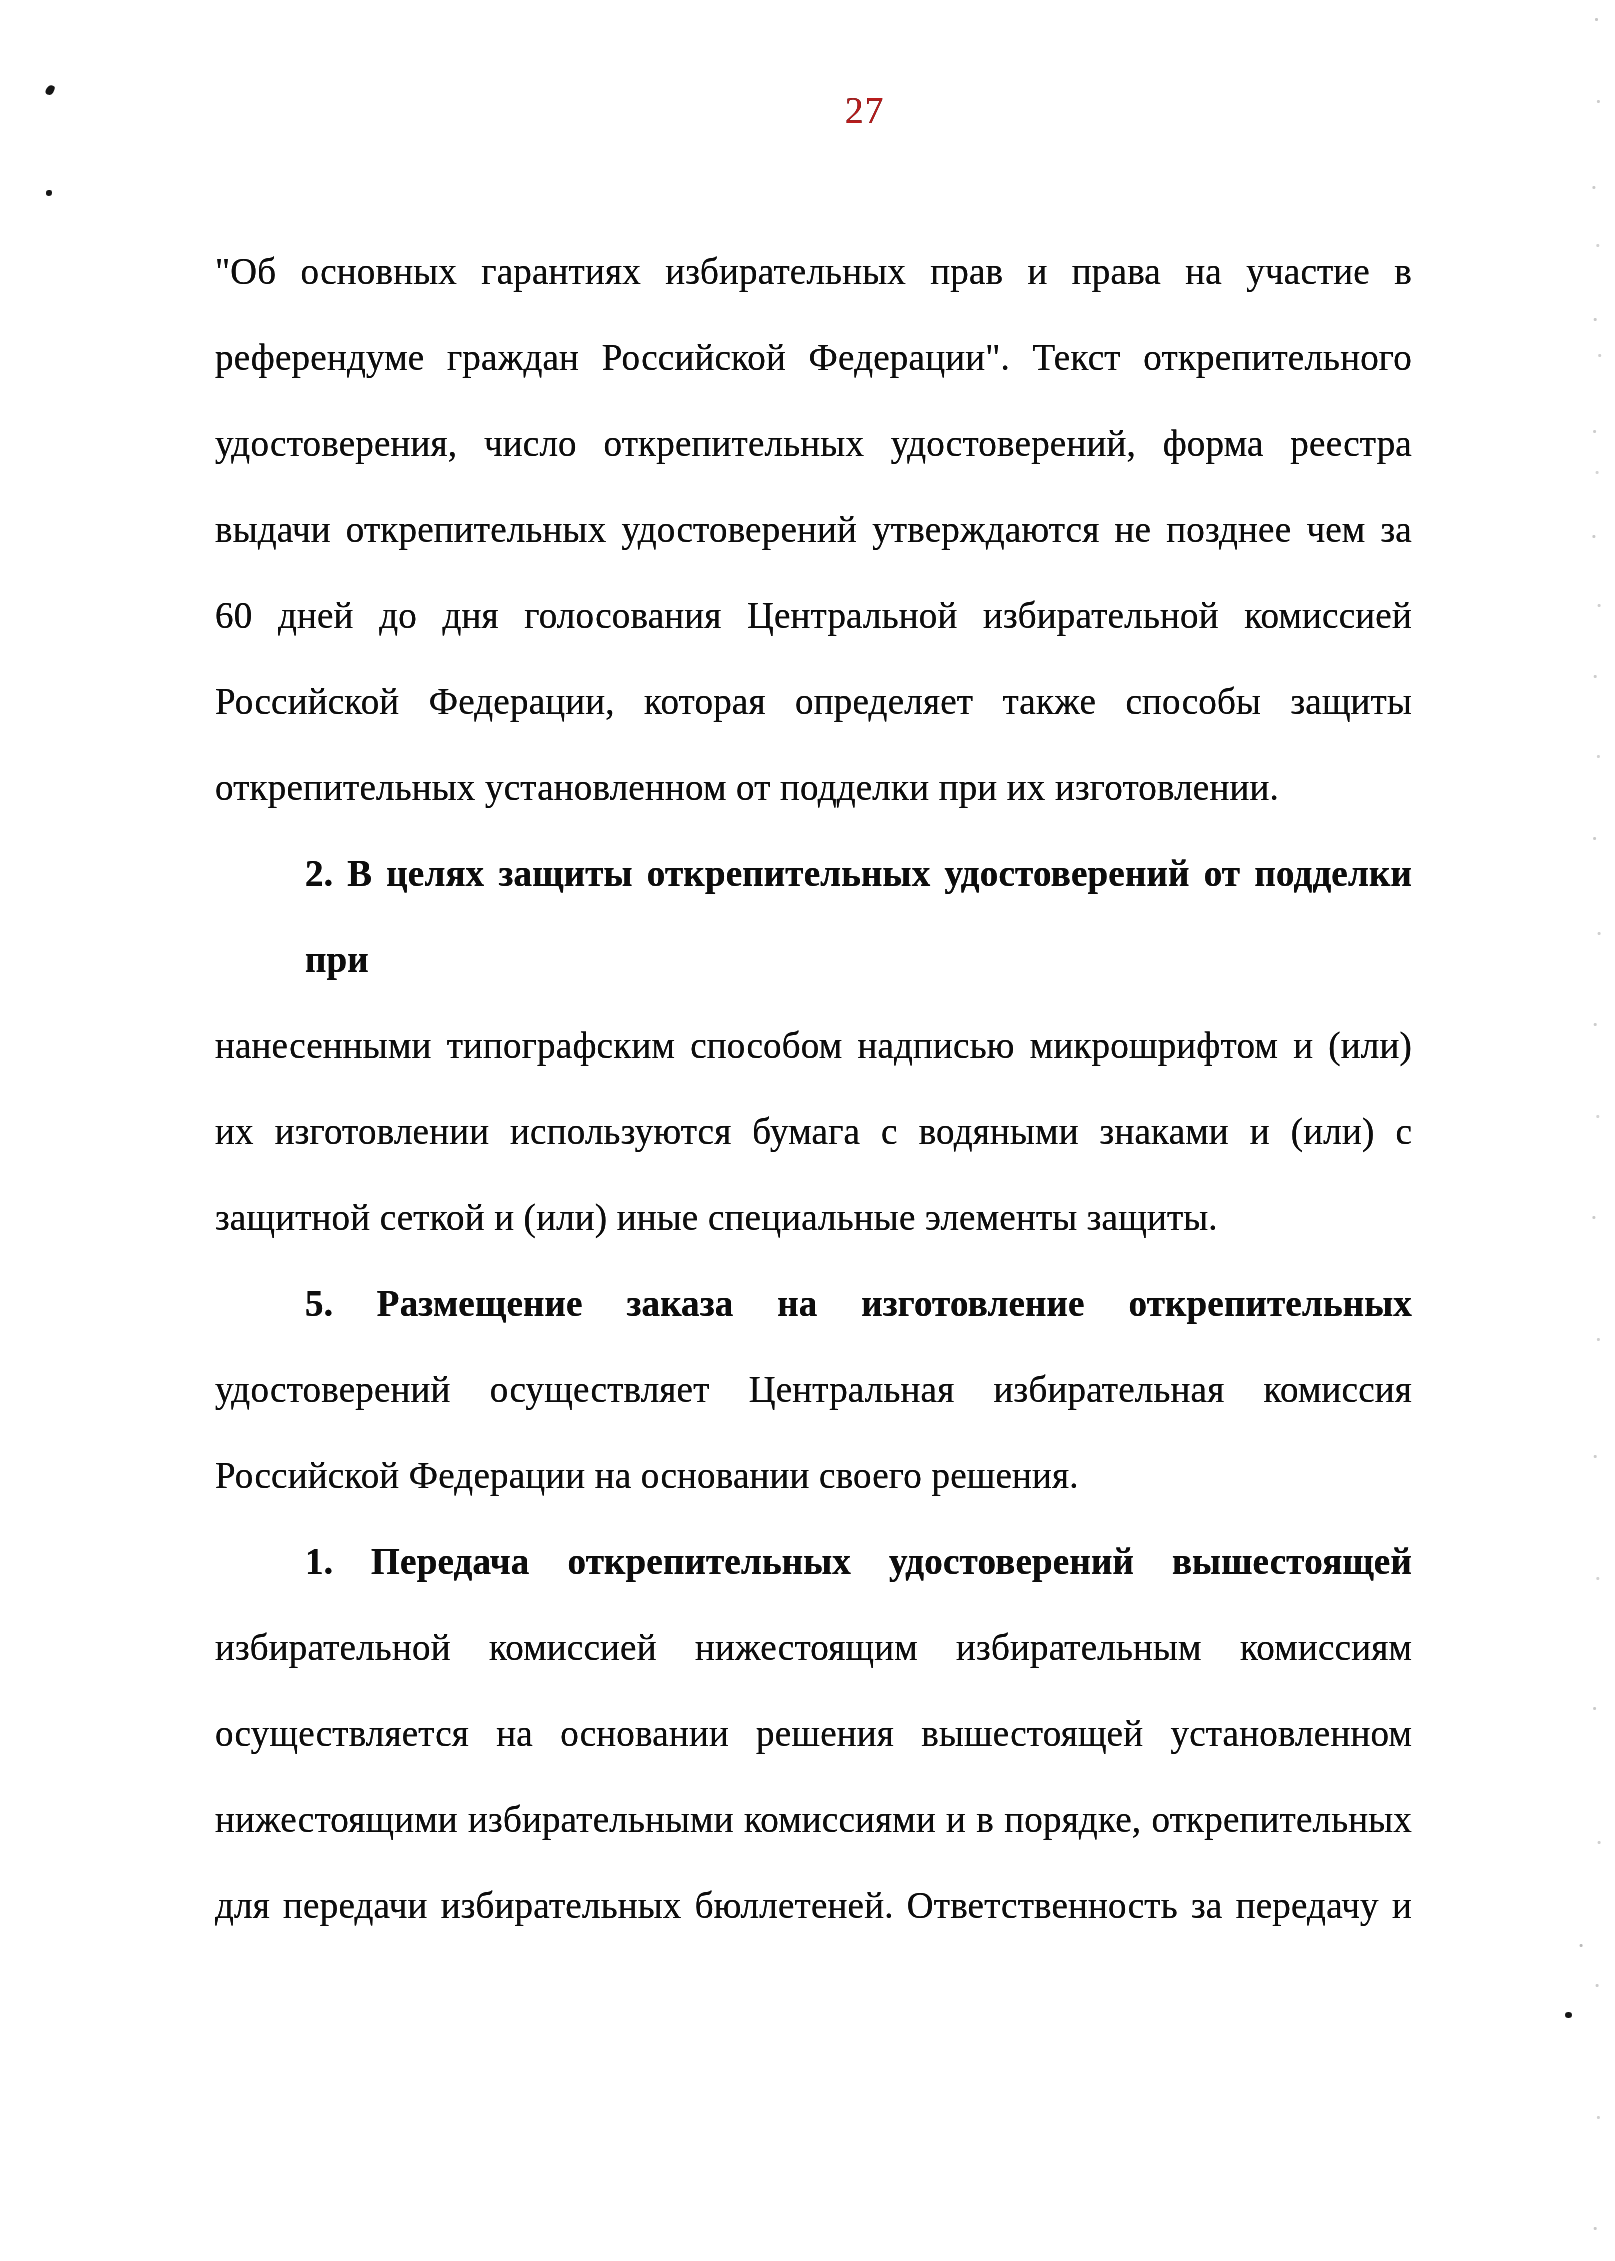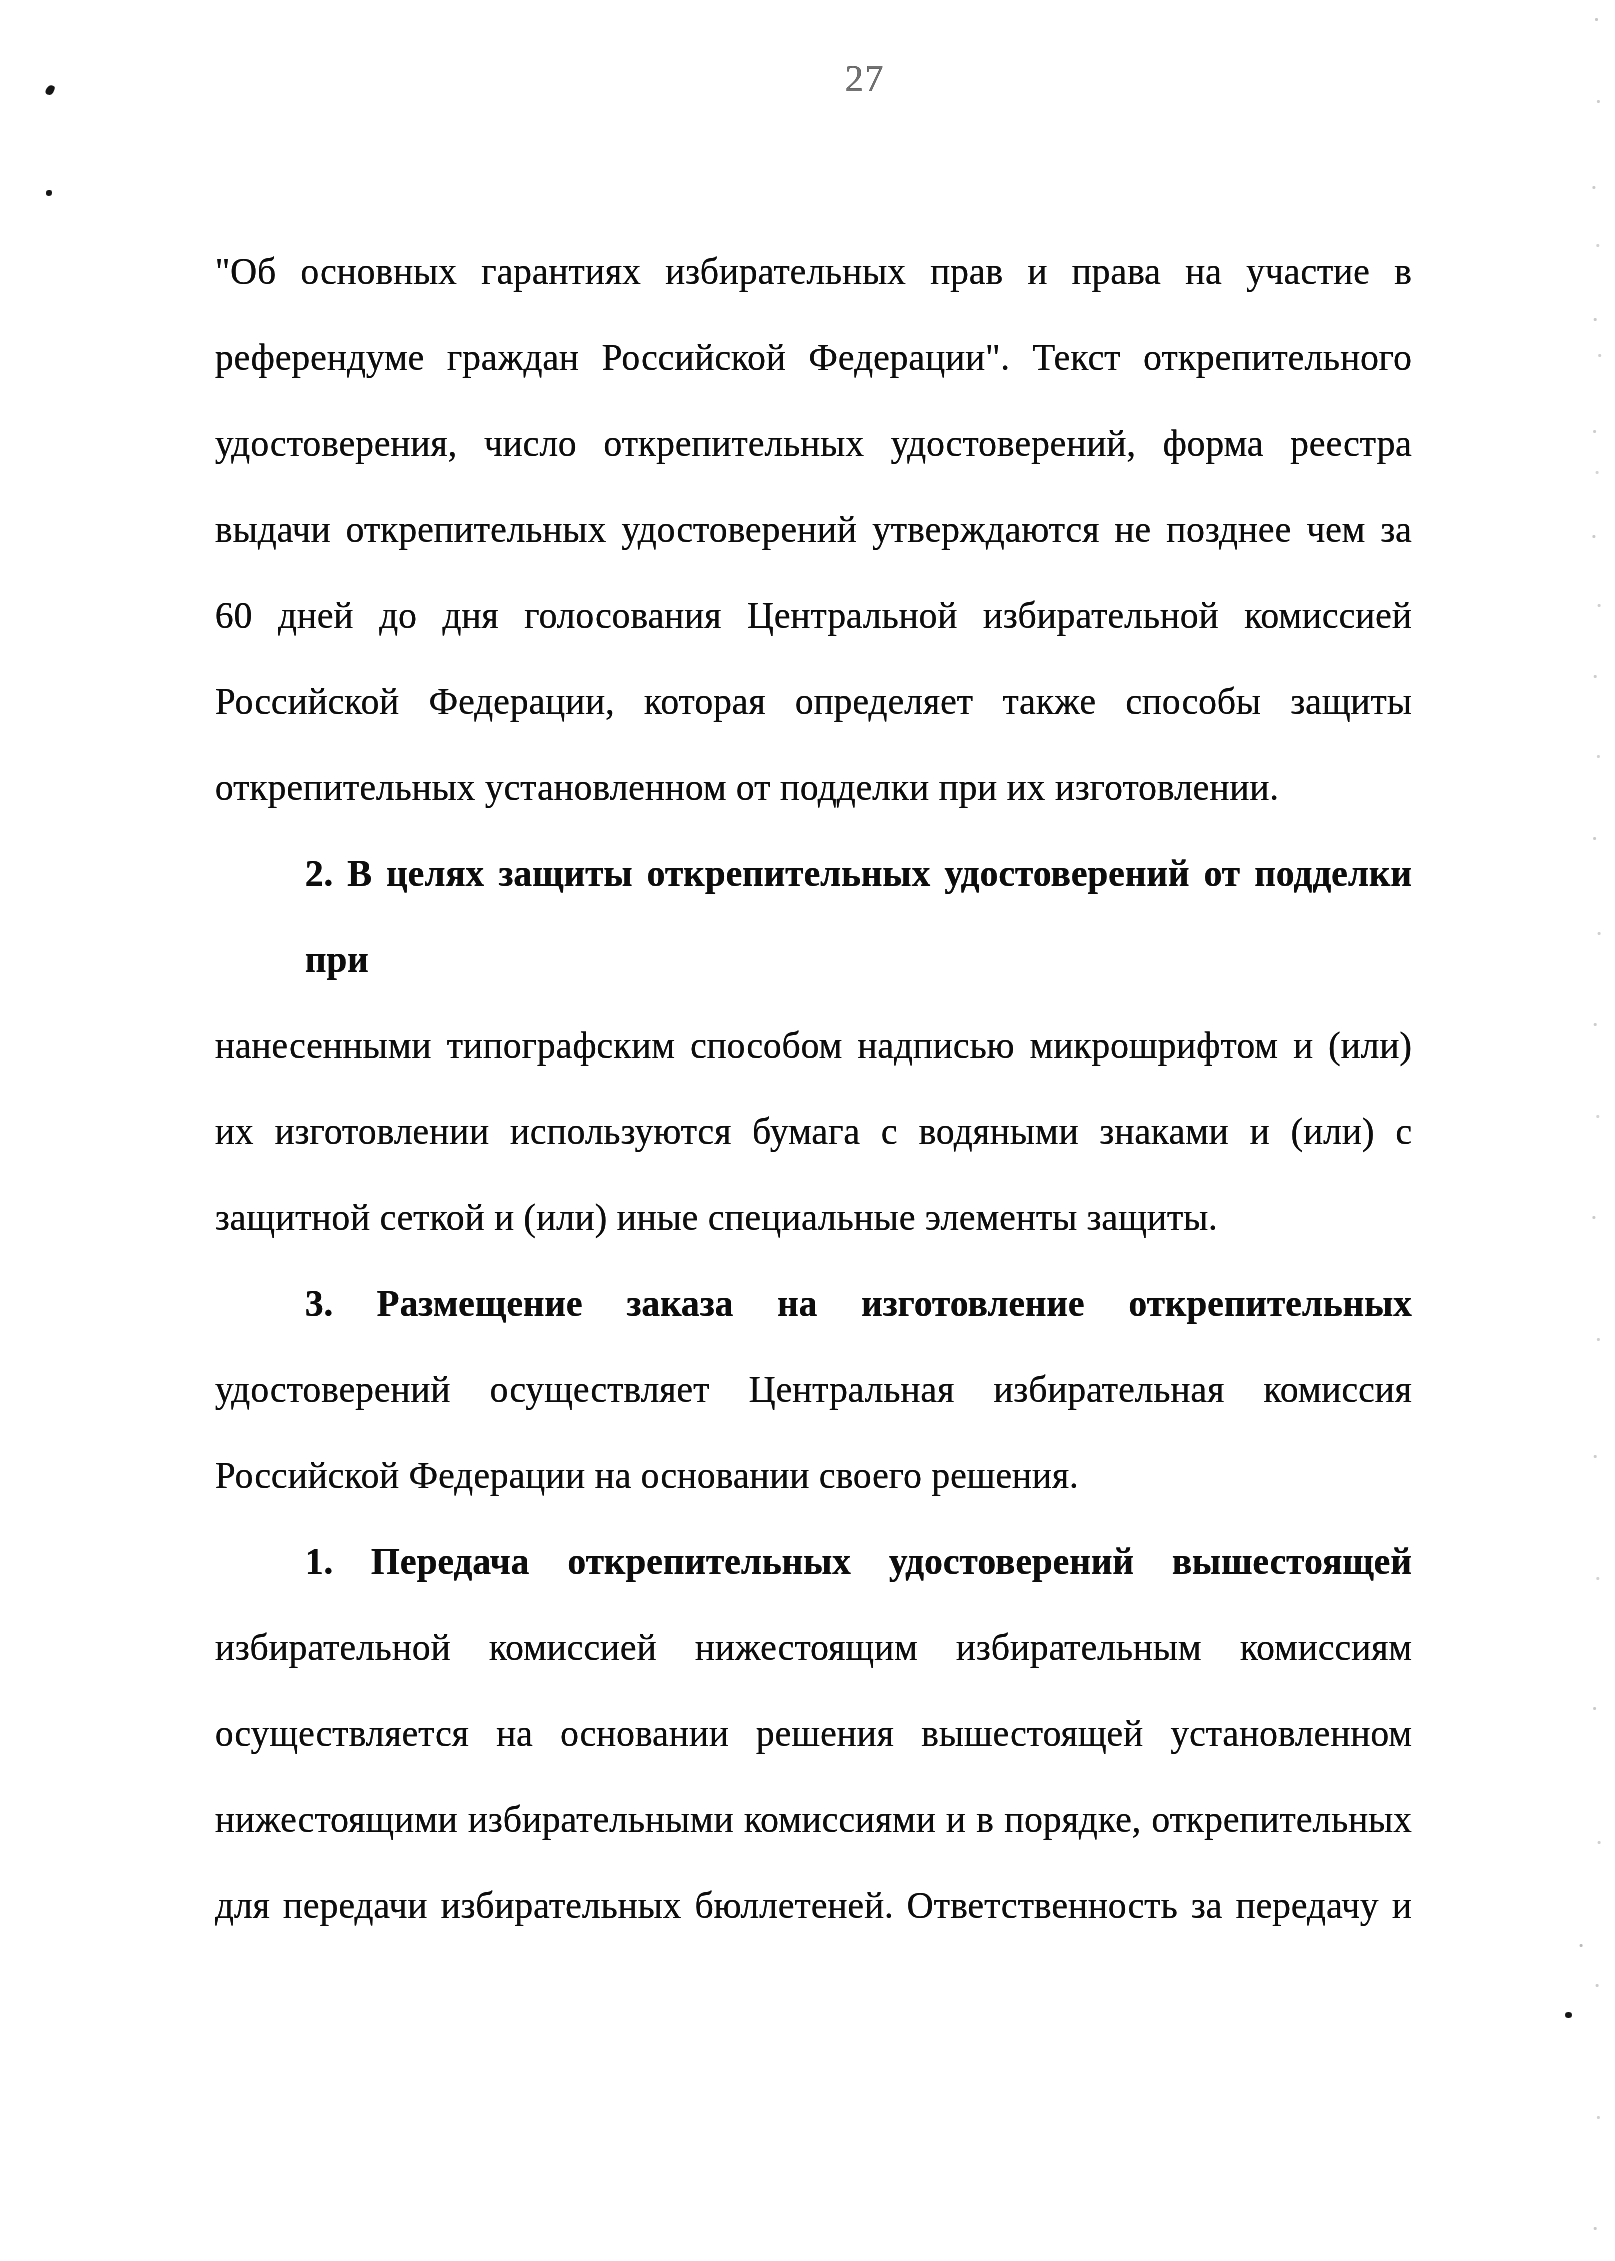--- a/index.html
+++ b/index.html
@@ -14,25 +14,25 @@
     overflow: hidden;
     font-family: "Liberation Serif", "DejaVu Serif", serif;
   }
   .page {
     position: absolute;
     inset: 0;
     background: #ffffff;
   }
   .page-number {
     position: absolute;
-    top: 60px;
+    top: 92px;
     left: 845px;
     font-size: 37px;
     line-height: 1;
-    color: #737373;
+    color: #b91c1c;
     letter-spacing: 1.3px;
     text-shadow: 0 0 0.3px #000;
   }
   .body-text {
     position: absolute;
     top: 229px;
     left: 215px;
     width: 1197px;
     font-size: 37px;
     line-height: 86px;
@@ -97,21 +97,21 @@
       <div class="line">референдуме граждан Российской Федерации". Текст открепительного</div>
       <div class="line">удостоверения, число открепительных удостоверений, форма реестра</div>
       <div class="line">выдачи открепительных удостоверений утверждаются не позднее чем за</div>
       <div class="line">60 дней до дня голосования Центральной избирательной комиссией</div>
       <div class="line">Российской Федерации, которая определяет также способы защиты</div>
       <div class="line end">открепительных установленном от подделки при их изготовлении.</div>
       <div class="line indent">2. В целях защиты открепительных удостоверений от подделки при</div>
       <div class="line">нанесенными типографским способом надписью микрошрифтом и (или)</div>
       <div class="line">их изготовлении используются бумага с водяными знаками и (или) с</div>
       <div class="line end">защитной сеткой и (или) иные специальные элементы защиты.</div>
-      <div class="line indent">3. Размещение заказа на изготовление открепительных</div>
+      <div class="line indent">5. Размещение заказа на изготовление открепительных</div>
       <div class="line">удостоверений осуществляет Центральная избирательная комиссия</div>
       <div class="line end">Российской Федерации на основании своего решения.</div>
       <div class="line indent">1. Передача открепительных удостоверений вышестоящей</div>
       <div class="line">избирательной комиссией нижестоящим избирательным комиссиям</div>
       <div class="line">осуществляется на основании решения вышестоящей установленном</div>
       <div class="line">нижестоящими избирательными комиссиями и в порядке, открепительных</div>
       <div class="line">для передачи избирательных бюллетеней. Ответственность за передачу и</div>
     </div>
 
   <div class="speck speck-a"></div>

